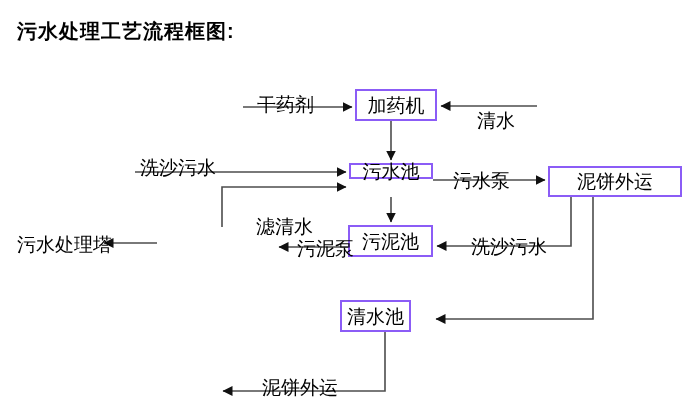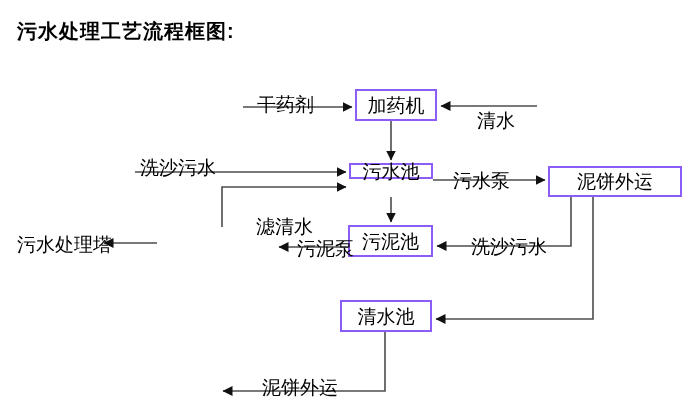--- a/index.html
+++ b/index.html
@@ -75,21 +75,21 @@
 
   <div class="node" style="left:355px; top:89px; width:82px; height:32px">加药机</div>
 
   <div class="node" style="left:349px; top:163px; width:84px; height:16px">污水池</div>
 
   <div class="node" style="left:548px; top:166px; width:134px; height:31px">泥饼外运</div>
 
   <div class="node" style="left:348px; top:225px; width:85px; height:32px">污泥池</div>
 
 
-  <div class="node" style="left:340px; top:300px; width:92px; height:32px">清水池</div>
+  <div class="node" style="left:340px; top:300px; width:71px; height:32px">清水池</div>
 
   <div class="edge-label" style="left:257px; top:84px">干药剂</div>
 
   <div class="edge-label" style="left:477px; top:100px">清水</div>
 
   <div class="edge-label" style="left:140px; top:147px">洗沙污水</div>
 
   <div class="edge-label" style="left:256px; top:206px">滤清水</div>
 
   <div class="edge-label" style="left:453px; top:160px">污水泵</div>

